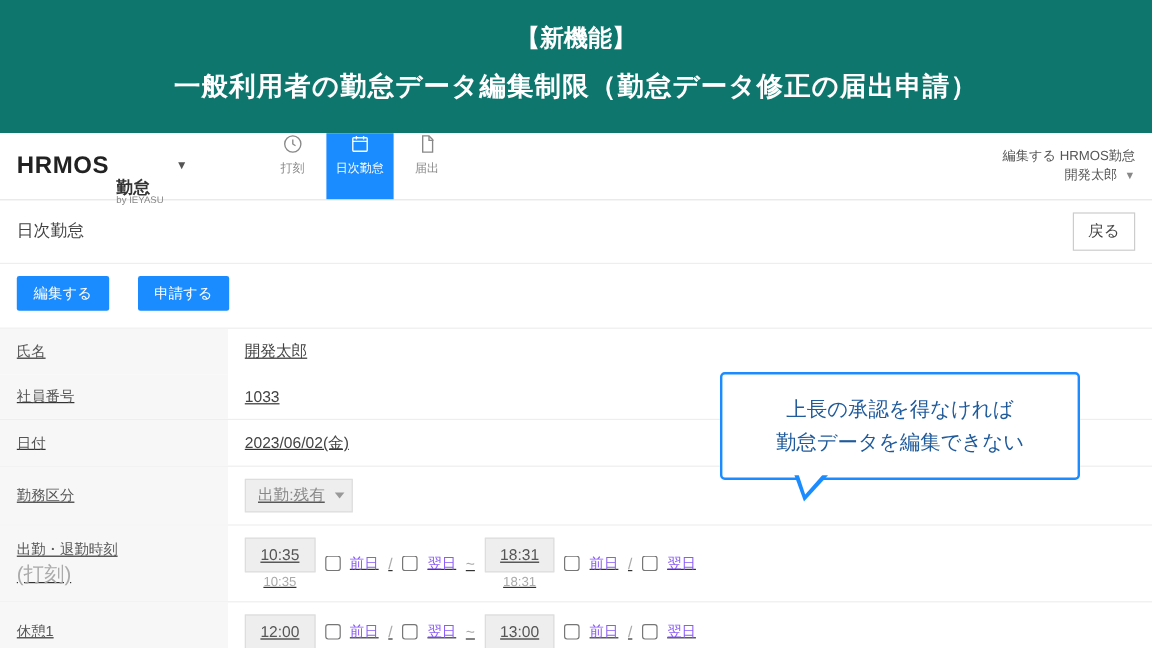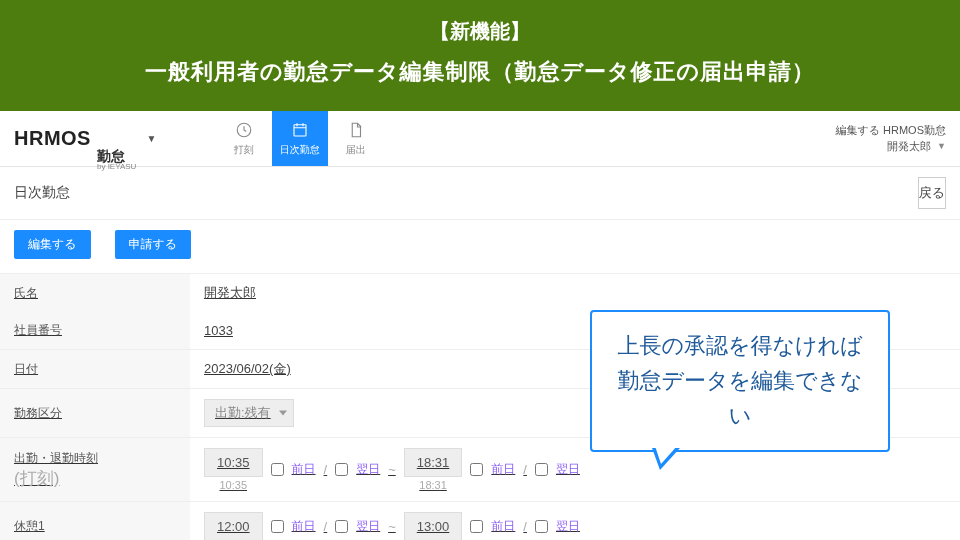--- a/index.html
+++ b/index.html
@@ -1,41 +1,41 @@
 <!DOCTYPE html>
 <html><head>
 <meta charset="utf-8">
 <style>
 * { box-sizing: border-box; margin: 0; padding: 0; }
 body { font-family: -apple-system, "Hiragino Sans", "Yu Gothic", sans-serif; font-size: 13px; color: #333; background: #fff; width: 960px; height: 540px; overflow: hidden; position: relative; }
 
-.banner { background: #4d7c0f; color: #fff; text-align: center; padding: 18px 10px 24px; }
+.banner { background: #0f766e; color: #fff; text-align: center; padding: 18px 10px 24px; }
 .banner .line1 { font-size: 20px; font-weight: 600; margin-bottom: 12px; }
 .banner .line2 { font-size: 22px; font-weight: 600; letter-spacing: 1px; }
 
 .topbar { display: flex; align-items: stretch; border-bottom: 1px solid #e5e5e5; height: 56px; background: #fff; gap: 46px; }
 .logo-wrap { display: flex; align-items: center; padding: 0 14px; gap: 6px; }
 .logo { font-weight: 800; font-size: 20px; letter-spacing: 0.5px; color: #222; }
 .logo-sub { display: flex; flex-direction: column; line-height: 1; margin-top: 42px; }
 .logo-sub .kj { font-size: 14px; font-weight: 600; }
 .logo-sub .by { font-size: 8px; color: #888; }
 .logo-caret { font-size: 10px; color: #555; margin-left: 4px; }
 
 .navtabs { display: flex; }
-.navtab { width: 56px; display: flex; flex-direction: column; align-items: center; justify-content: center; gap: 4px; color: #888; font-size: 10px; border-right: 1px solid transparent; }
+.navtab { width: 56px; display: flex; flex-direction: column; align-items: center; justify-content: flex-start; gap: 4px; color: #888; font-size: 10px; border-right: 1px solid transparent; }
 .navtab.active { background: #1a8cff; color: #fff; }
 .navtab .nicon { width: 18px; height: 18px; display: flex; align-items: center; justify-content: center; }
 .navtab svg { width: 18px; height: 18px; stroke: currentColor; fill: none; stroke-width: 1.5; }
 
 .company { margin-left: auto; display: flex; flex-direction: column; justify-content: center; align-items: flex-end; padding: 0 14px; font-size: 11px; color: #555; line-height: 1.4; }
 .company .row2 { display: flex; align-items: center; gap: 6px; }
 
 .subhead { display: flex; align-items: center; padding: 10px 14px; border-bottom: 1px solid #eee; }
 .subhead .title { font-size: 14px; color: #444; }
-.btn-back { margin-left: auto; background: #fff; border: 1px solid #ccc; padding: 6px 0; font-size: 13px; color: #444; cursor: pointer; }
+.btn-back { margin-left: auto; background: #fff; border: 1px solid #ccc; padding: 6px 12px; font-size: 13px; color: #444; cursor: pointer; }
 
 .actions { padding: 10px 14px 14px; display: flex; gap: 24px; border-bottom: 1px solid #eee; }
 .btn-primary { background: #1a8cff; color: #fff; border: none; padding: 6px 14px; font-size: 12px; cursor: pointer; border-radius: 2px; }
 
 .formtable { width: 100%; }
 .frow { display: flex; border-bottom: 1px solid #eee; text-decoration: underline; }
 .frow.grouped-top { border-bottom: none; }
 .flabel { width: 190px; background: #f7f7f7; padding: 10px 14px; color: #555; font-size: 12px; display: flex; flex-direction: column; justify-content: center; }
 .flabel .hint { color: #aaa; font-size: 17px; }
 .fval { flex: 1; padding: 10px 14px; display: flex; align-items: center; gap: 8px; font-size: 13px; color: #444; flex-wrap: wrap; }
@@ -43,21 +43,21 @@
 .select-dis { background: #eee; border: 1px solid #ddd; padding: 4px 22px 4px 10px; color: #888; font-size: 13px; position: relative; }
 .select-dis::after { content: ""; position: absolute; right: 6px; top: 50%; width: 0; height: 0; border-left: 4px solid transparent; border-right: 4px solid transparent; border-top: 5px solid #999; transform: translateY(-50%); }
 
 .timebox { background: #eee; border: 1px solid #ddd; padding: 6px 12px; color: #555; font-size: 13px; min-width: 56px; text-align: center; }
 .timecol { display: flex; flex-direction: column; align-items: center; gap: 2px; }
 .timesub { color: #aaa; font-size: 11px; }
 .chk { width: 13px; height: 13px; }
 .sep { color: #aaa; }
 .daylabel { color: #8b5cf6; font-size: 12px; }
 
-.callout { position: absolute; right: 70px; top: 310px; width: 300px; background: #fff; border: 2px solid #1a8cff; border-radius: 4px; padding: 16px 18px; color: #1f5a9a; font-size: 22px; line-height: 1.6; text-align: center; }
+.callout { position: absolute; right: 60px; top: 310px; width: 300px; background: #fff; border: 2px solid #1a8cff; border-radius: 4px; padding: 16px 18px; color: #1f5a9a; font-size: 17px; line-height: 1.6; text-align: center; }
 .callout-tail { position: absolute; left: 60px; bottom: -20px; width: 0; height: 0; border-left: 8px solid transparent; border-right: 20px solid transparent; border-top: 22px solid #1a8cff; }
 .callout-tail::after { content: ""; position: absolute; left: -5px; top: -24px; width: 0; height: 0; border-left: 6px solid transparent; border-right: 16px solid transparent; border-top: 18px solid #fff; }
 </style>
 </head>
 <body>
 
 <div class="banner">
   <div class="line1">【新機能】</div>
   <div class="line2">一般利用者の勤怠データ編集制限（勤怠データ修正の届出申請）</div>
 </div>

